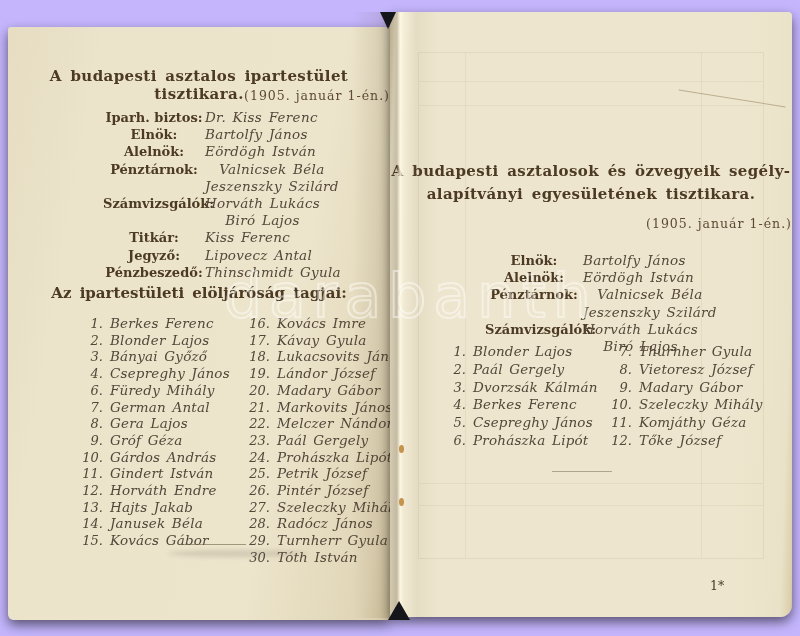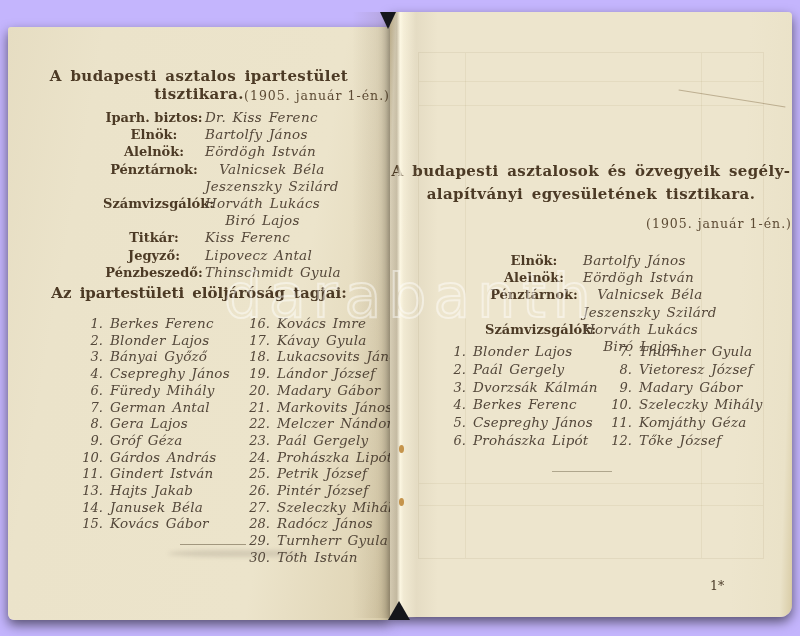--- a/index.html
+++ b/index.html
@@ -161,20 +161,23 @@
         </div>
 
         <div class="m-row">
           <span class="m-num">10.</span><span class="m-name">Gárdos András</span>
         </div>
 
         <div class="m-row">
           <span class="m-num">11.</span><span class="m-name">Gindert István</span>
         </div>
 
+        <div class="m-row">
+          <span class="m-num">12.</span><span class="m-name">Horváth Endre</span>
+        </div>
 
         <div class="m-row">
           <span class="m-num">13.</span><span class="m-name">Hajts Jakab</span>
         </div>
 
         <div class="m-row">
           <span class="m-num">14.</span><span class="m-name">Janusek Béla</span>
         </div>
 
         <div class="m-row">

